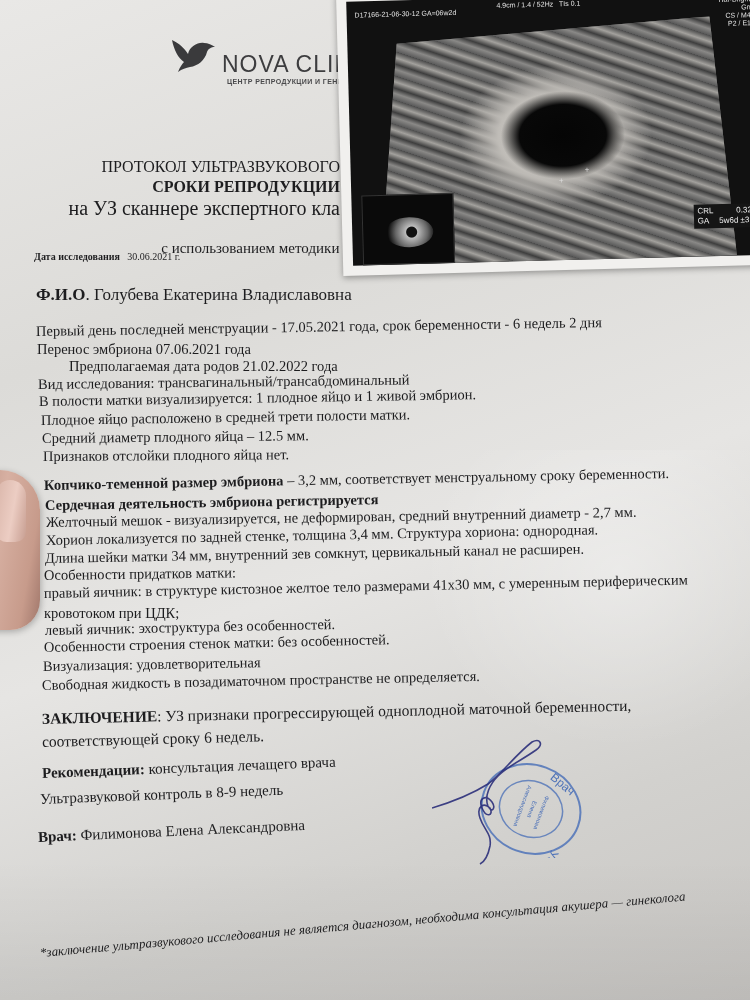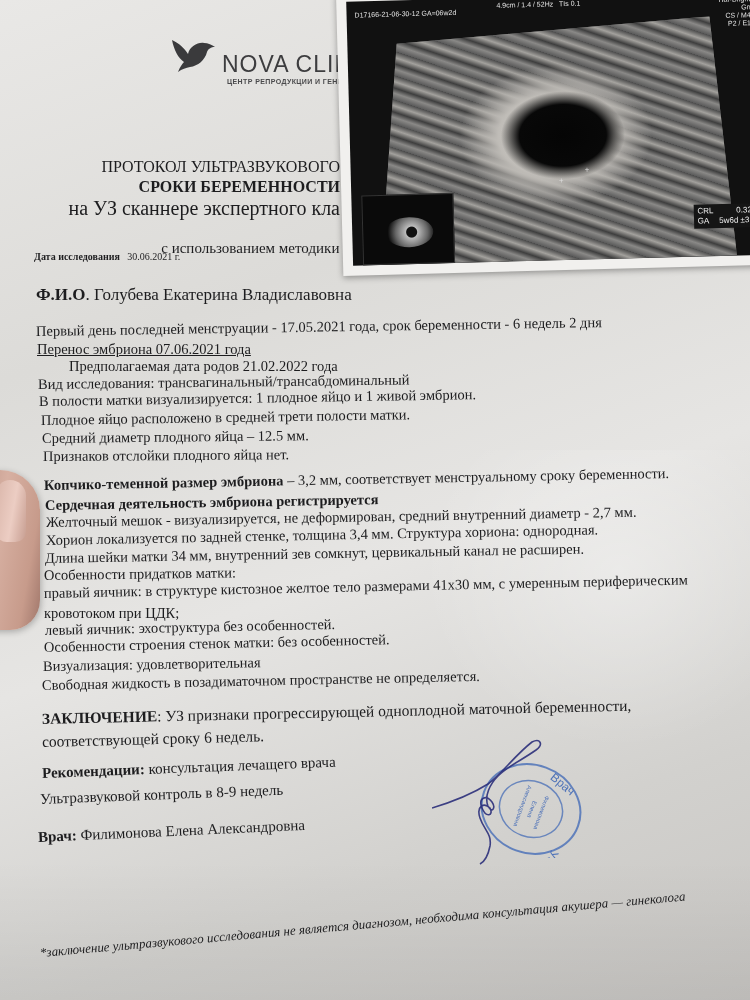--- a/index.html
+++ b/index.html
@@ -93,35 +93,35 @@
 
 <div class="logo">
   <svg class="bird" viewBox="0 0 46 40">
     <path d="M2 6 C10 10 14 14 18 20 C20 12 28 8 34 9 C38 9 42 11 45 13 C41 13 38 15 37 18 C35 26 28 32 20 33 C16 34 12 35 8 38 C10 33 12 30 14 28 C8 24 4 16 2 6 Z" fill="#3a3a3c"></path>
   </svg>
   <span class="name">NOVA CLIN</span>
   <span class="tag">ЦЕНТР РЕПРОДУКЦИИ И ГЕНЕ</span>
 </div>
 
 <div class="hdr t1">ПРОТОКОЛ УЛЬТРАЗВУКОВОГО</div>
-<div class="hdr t2">СРОКИ БЕРЕМЕННОСТИ</div>
+<div class="hdr t2">СРОКИ РЕПРОДУКЦИИ</div>
 <div class="hdr t3">на УЗ сканнере экспертного кла</div>
 <div class="hdr t4">с использованием методики Ц</div>
 
 <div class="line" style="left:34px; top:248px; font-size:10px;">
   <span class="b">Дата исследования</span>&nbsp;&nbsp;
   <span>30.06.2021 г.</span>
 </div>
 
 <div class="line" style="left:36px; top:286px; font-size:17px;">
   <span class="b">Ф.И.О</span><span>. Голубева Екатерина Владиславовна</span>
 </div>
 
 <div class="line" style="left:36px; top:322px; transform:rotate(-0.9deg);">Первый день последней  менструации  - 17.05.2021 года,  срок  беременности  - 6 недель 2 дня</div>
-<div class="line" style="left:37px; top:340px;text-decoration:underline;">Перенос эмбриона 07.06.2021 года</div>
+<div class="line" style="left:37px; top:340px;">Перенос эмбриона 07.06.2021 года</div>
 <div class="line" style="left:37px; top:357px;margin-left:32px;">Предполагаемая дата родов 21.02.2022 года</div>
 <div class="line" style="left:38px; top:375px; transform:rotate(-0.7deg);">Вид исследования: трансвагинальный/трансабдоминальный</div>
 <div class="line" style="left:39px; top:392px; transform:rotate(-0.9deg);">В полости матки визуализируется: 1 плодное яйцо и 1 живой эмбрион.</div>
 <div class="line" style="left:41px; top:411px; transform:rotate(-0.9deg);">Плодное яйцо расположено в средней трети полости матки.</div>
 <div class="line" style="left:42px; top:429px; transform:rotate(-0.6deg);">Средний диаметр плодного яйца – 12.5 мм.</div>
 <div class="line" style="left:43px; top:447px; transform:rotate(-0.4deg);">Признаков отслойки плодного яйца нет.</div>
 
 <div class="line" style="left:44px; top:476px; transform:rotate(-1.1deg);">
   <span class="b">Копчико-теменной размер эмбриона</span><span> – 3,2 мм, соответствует менструальному сроку беременности.</span>
 </div>

